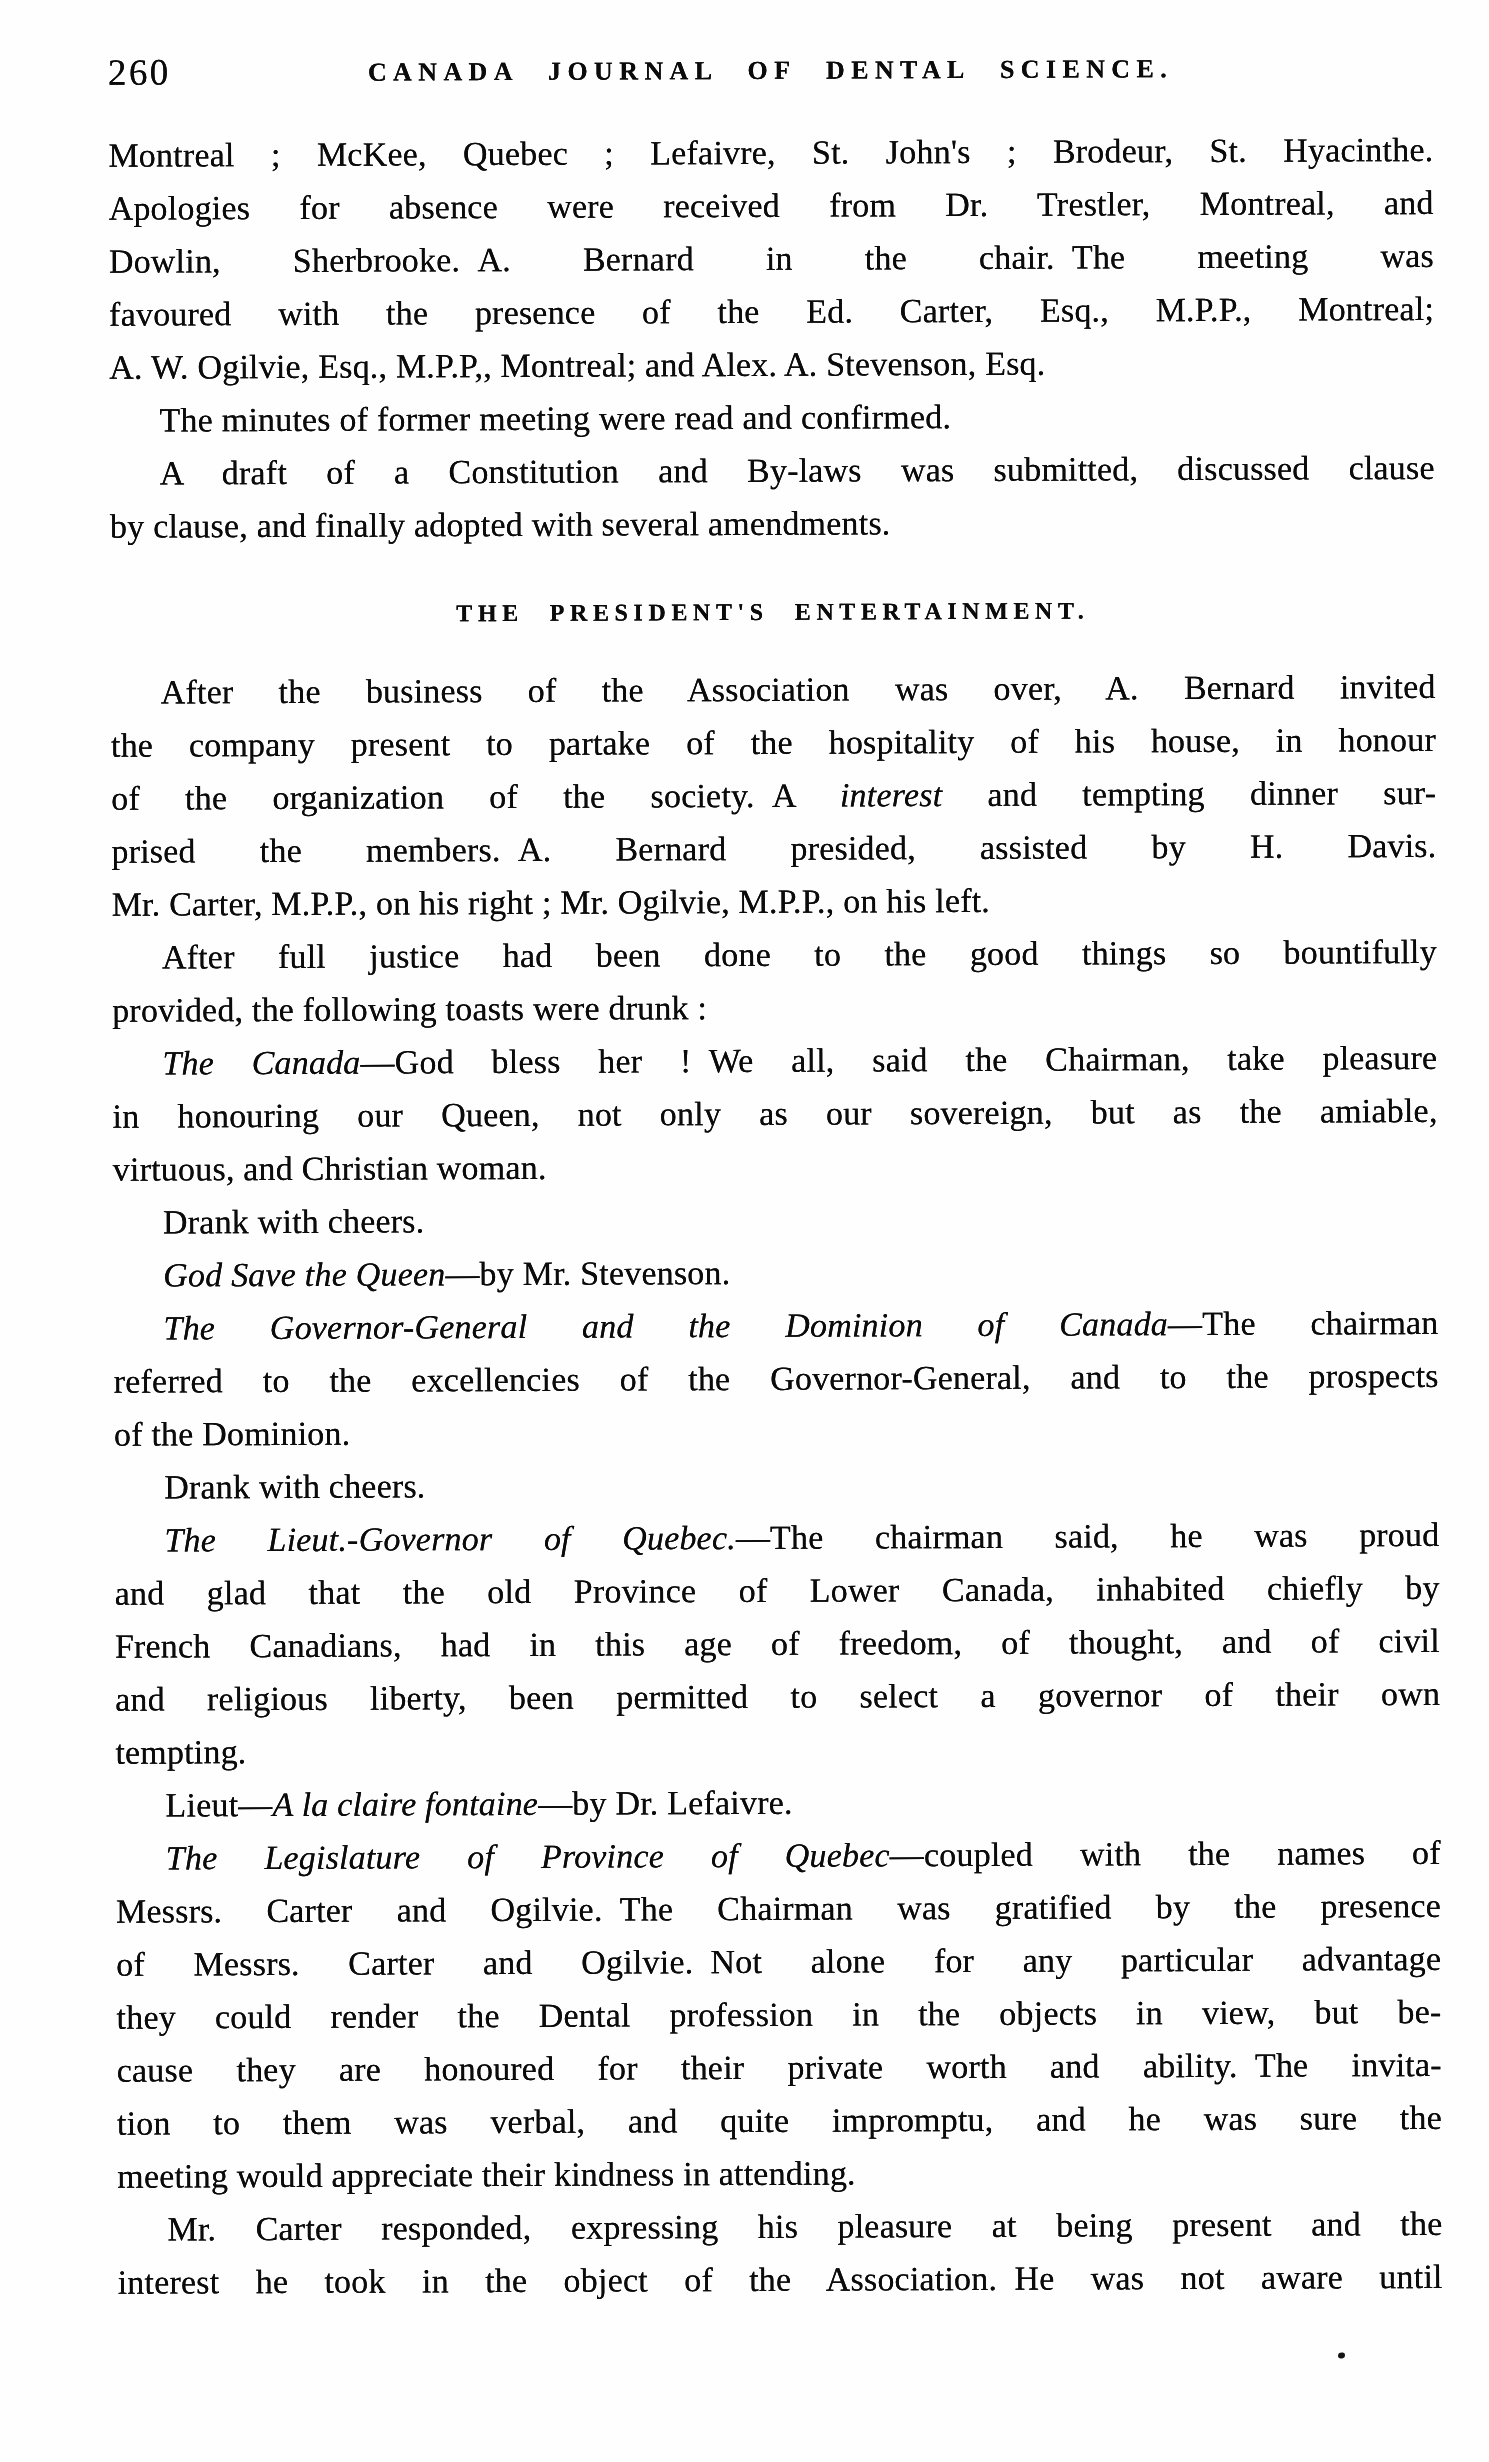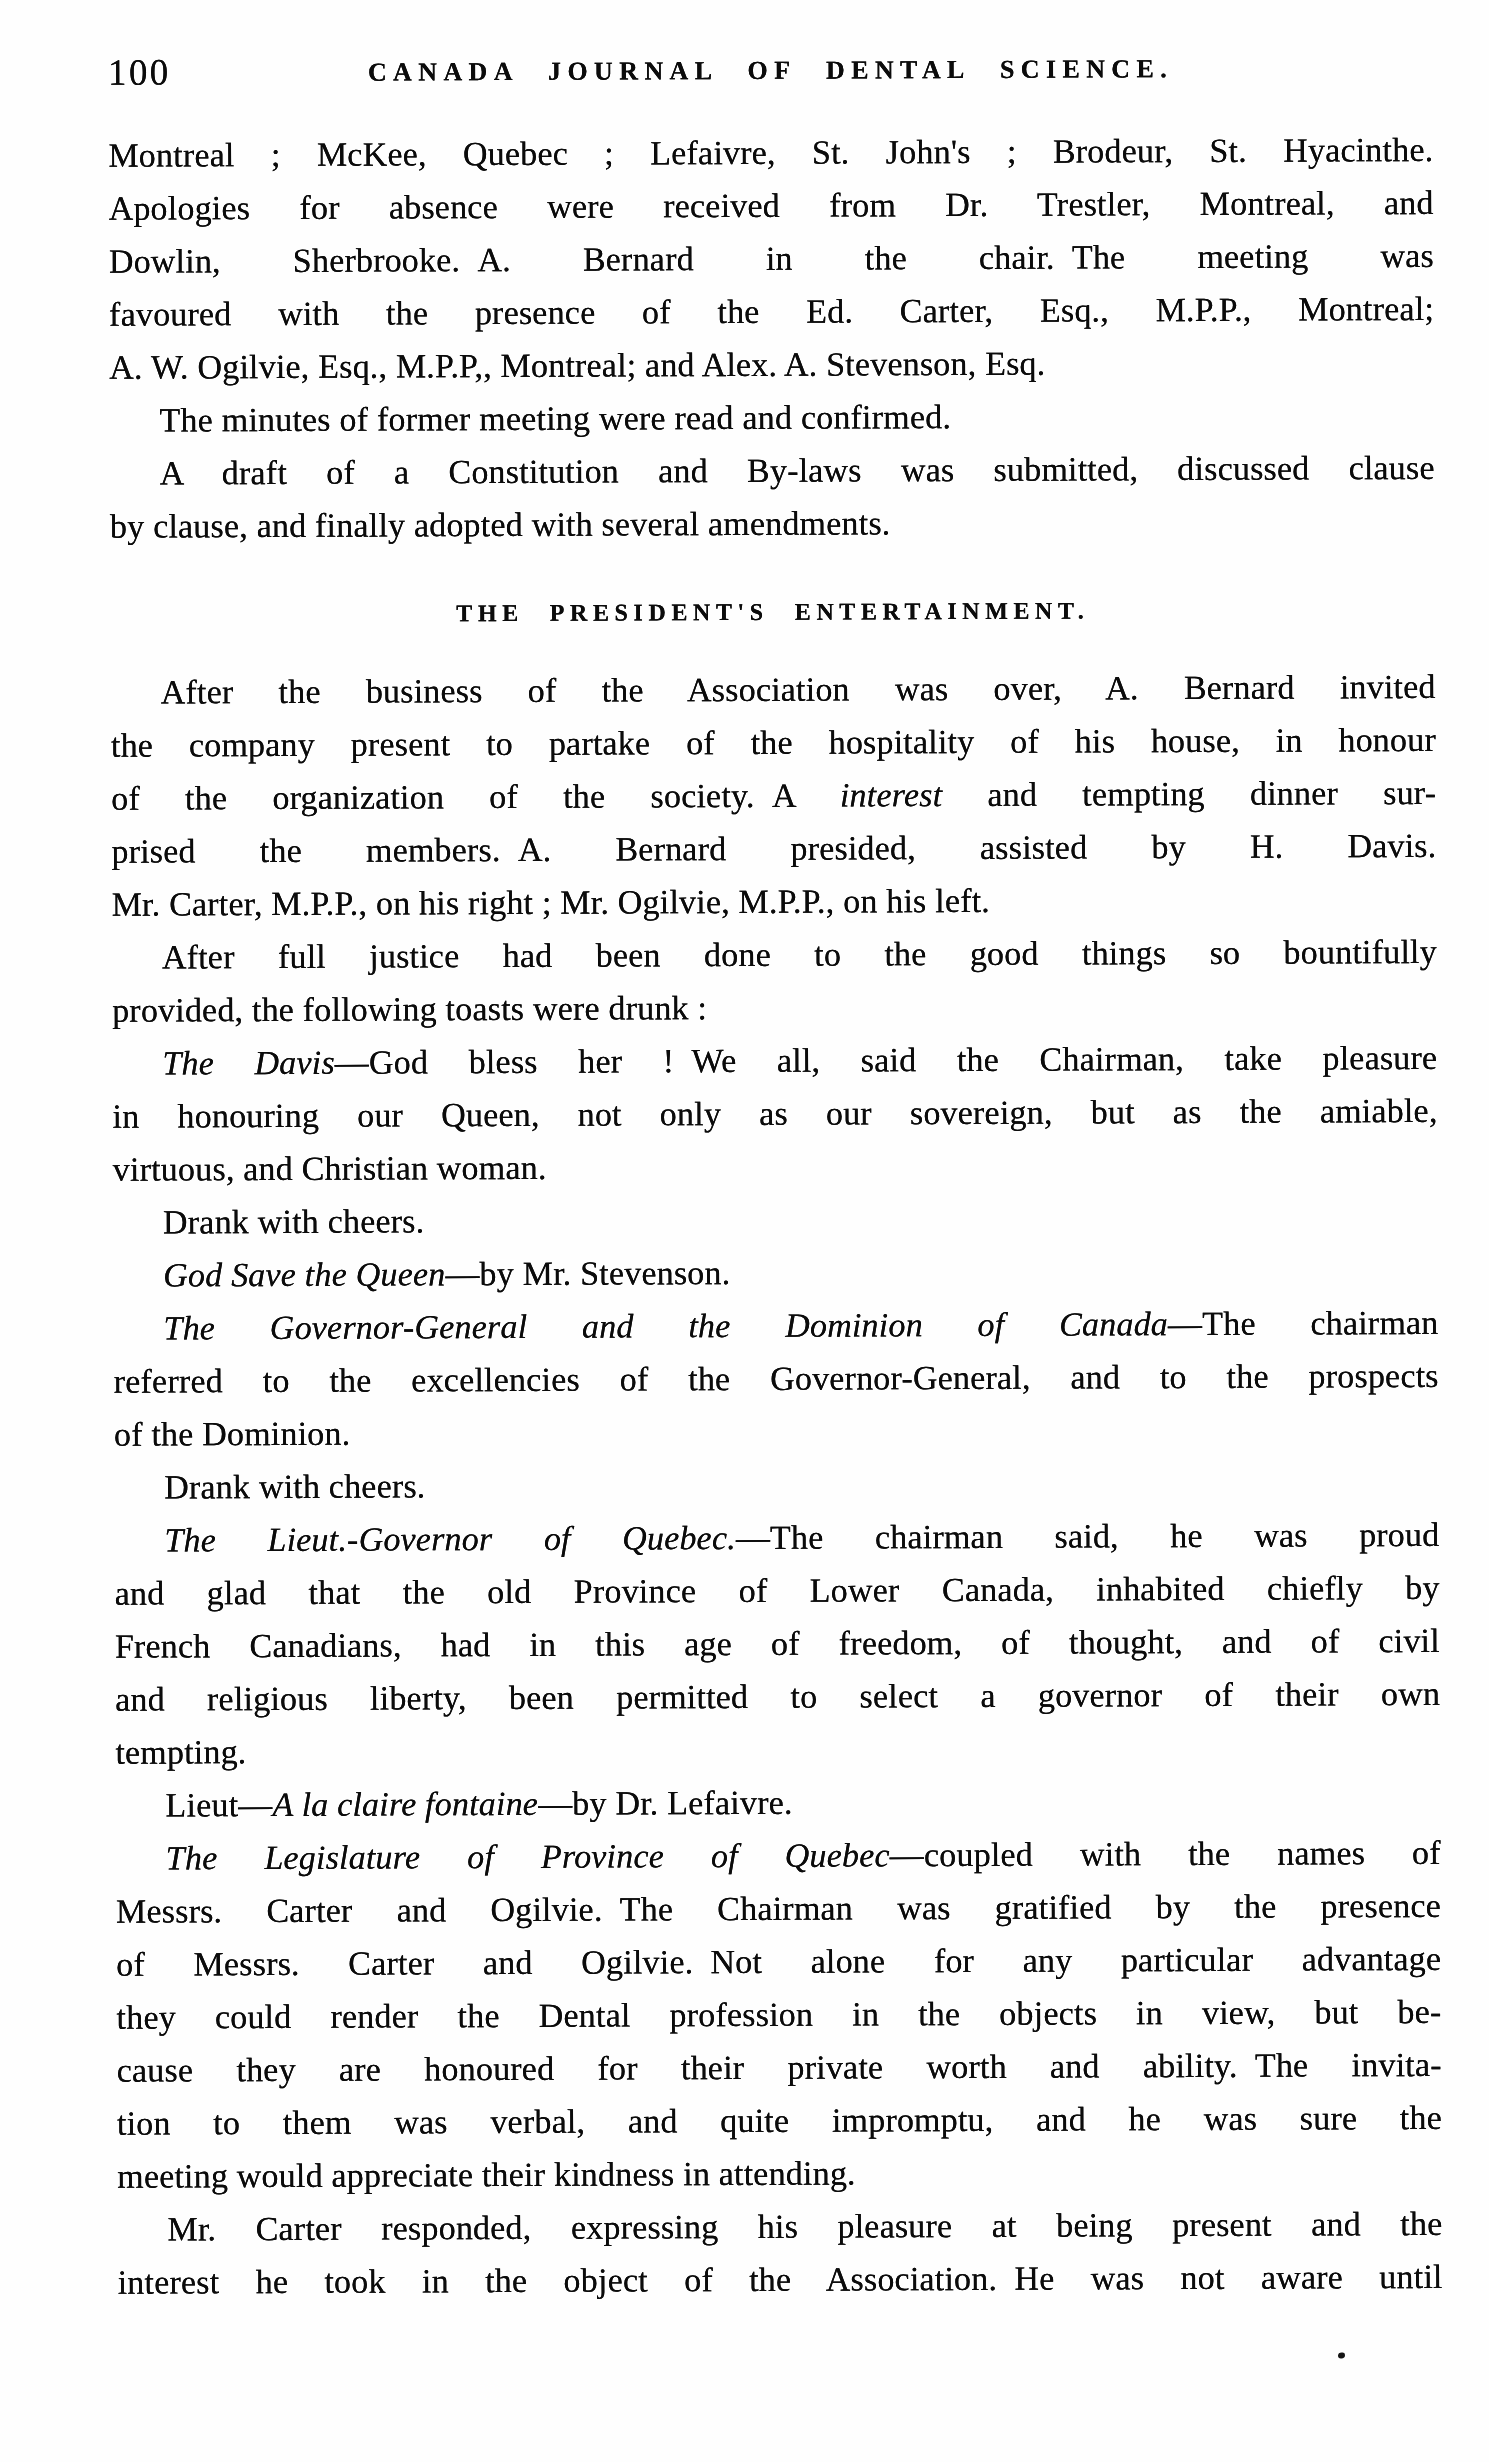--- a/index.html
+++ b/index.html
@@ -95,21 +95,21 @@
     border-radius: 60% 40% 55% 45%;
   }
 </style>
 </head>
 <body>
 
 <div id="page">
   <div id="content">
 
     <div id="running-head">
-      <span id="page-number">100</span>
+      <span id="page-number">260</span>
       <span id="journal-title">CANADA JOURNAL OF DENTAL SCIENCE.</span>
     </div>
 
     <div id="text-column">
       <div id="body-part-1">
           <div class="line j"><span>Montreal ; McKee, Quebec ; Lefaivre, St. John's ; Brodeur, St. Hyacinthe.</span></div>
           <div class="line j"><span>Apologies for absence were received from Dr. Trestler, Montreal, and</span></div>
           <div class="line j"><span>Dowlin, Sherbrooke. A. Bernard in the chair. The meeting was</span></div>
           <div class="line j"><span>favoured with the presence of the Ed. Carter, Esq., M.P.P., Montreal;</span></div>
           <div class="line"><span>A. W. Ogilvie, Esq., M.P.P,, Montreal; and Alex. A. Stevenson, Esq.</span></div>
@@ -119,21 +119,21 @@
         </div>
       <div id="section-heading">THE PRESIDENT'S ENTERTAINMENT.</div>
       <div id="body-part-2">
           <div class="line j ind"><span>After the business of the Association was over, A. Bernard invited</span></div>
           <div class="line j"><span>the company present to partake of the hospitality of his house, in honour</span></div>
           <div class="line j"><span>of the organization of the society. A </span><i>interest</i><span> and tempting dinner sur-</span></div>
           <div class="line j"><span>prised the members. A. Bernard presided, assisted by H. Davis.</span></div>
           <div class="line"><span>Mr. Carter, M.P.P., on his right ; Mr. Ogilvie, M.P.P., on his left.</span></div>
           <div class="line j ind"><span>After full justice had been done to the good things so bountifully</span></div>
           <div class="line"><span>provided, the following toasts were drunk :</span></div>
-          <div class="line j ind"><i>The Davis</i><span>—God bless her ! We all, said the Chairman, take pleasure</span></div>
+          <div class="line j ind"><i>The Canada</i><span>—God bless her ! We all, said the Chairman, take pleasure</span></div>
           <div class="line j"><span>in honouring our Queen, not only as our sovereign, but as the amiable,</span></div>
           <div class="line"><span>virtuous, and Christian woman.</span></div>
           <div class="line ind"><span>Drank with cheers.</span></div>
           <div class="line ind"><i>God Save the Queen</i><span>—by Mr. Stevenson.</span></div>
           <div class="line j ind"><i>The Governor-General and the Dominion of Canada</i><span>—The chairman</span></div>
           <div class="line j"><span>referred to the excellencies of the Governor-General, and to the prospects</span></div>
           <div class="line"><span>of the Dominion.</span></div>
           <div class="line ind"><span>Drank with cheers.</span></div>
           <div class="line j ind"><i>The Lieut.-Governor of Quebec.</i><span>—The chairman said, he was proud</span></div>
           <div class="line j"><span>and glad that the old Province of Lower Canada, inhabited chiefly by</span></div>

